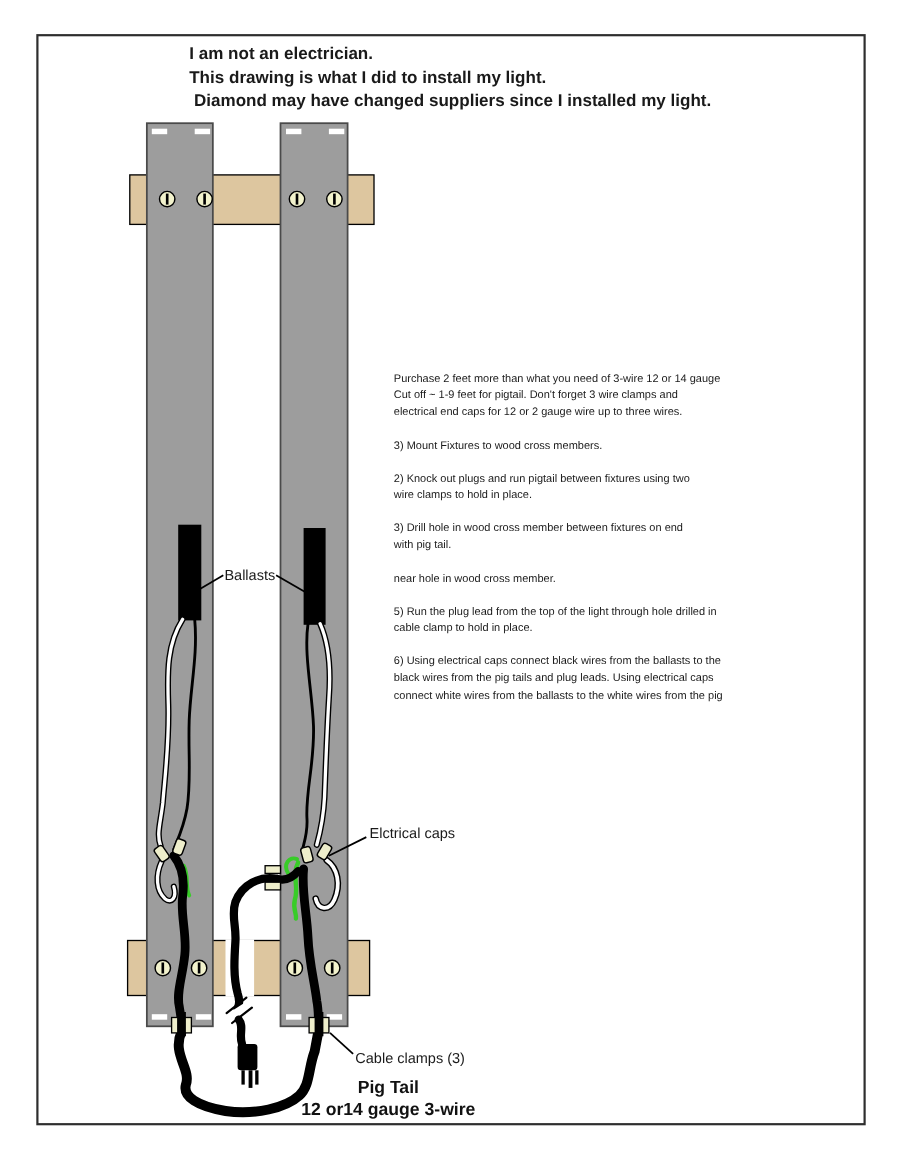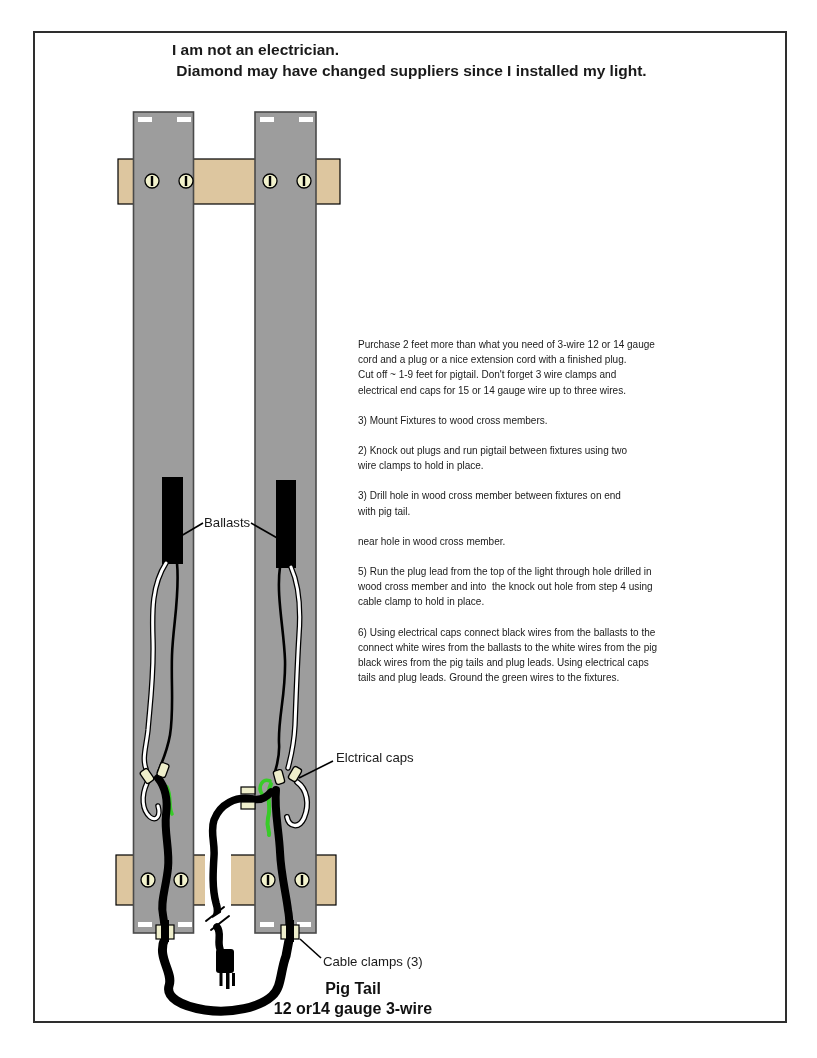--- a/index.html
+++ b/index.html
@@ -19,54 +19,52 @@
   .lbl-bold{font-family:"Liberation Sans",sans-serif;font-size:16px;font-weight:bold;fill:#111;}
 </style>
 </head>
 <body>
 
 <div class="stage">
   <div class="page-border"></div>
 
   <div class="header">
     <div class="line">I am not an electrician.</div>
+    <div class="line">This drawing is what I did to install my light.</div>
     <div class="line"> Diamond may have changed suppliers since I installed my light.</div>
   </div>
 
   <div class="instructions">
     <div class="para">
       <div class="line">Purchase 2 feet more than what you need of 3-wire 12 or 14 gauge</div>
-      <div class="line">cord and a plug or a nice extension cord with a finished plug.</div>
       <div class="line">Cut off ~ 1-9 feet for pigtail. Don't forget 3 wire clamps and</div>
-      <div class="line">electrical end caps for 15 or 14 gauge wire up to three wires.</div>
+      <div class="line">electrical end caps for 12 or 2 gauge wire up to three wires.</div>
     </div>
     <div class="para">
       <div class="line">3) Mount Fixtures to wood cross members.</div>
     </div>
     <div class="para">
       <div class="line">2) Knock out plugs and run pigtail between fixtures using two</div>
       <div class="line">wire clamps to hold in place.</div>
     </div>
     <div class="para">
       <div class="line">3) Drill hole in wood cross member between fixtures on end</div>
       <div class="line">with pig tail.</div>
     </div>
     <div class="para">
       <div class="line">near hole in wood cross member.</div>
     </div>
     <div class="para">
       <div class="line">5) Run the plug lead from the top of the light through hole drilled in</div>
-      <div class="line">wood cross member and into  the knock out hole from step 4 using</div>
       <div class="line">cable clamp to hold in place.</div>
     </div>
     <div class="para">
       <div class="line">6) Using electrical caps connect black wires from the ballasts to the</div>
+      <div class="line">black wires from the pig tails and plug leads. Using electrical caps</div>
       <div class="line">connect white wires from the ballasts to the white wires from the pig</div>
-      <div class="line">black wires from the pig tails and plug leads. Using electrical caps</div>
-      <div class="line">tails and plug leads. Ground the green wires to the fixtures.</div>
     </div>
   </div>
 
   <svg class="diagram" width="817" height="1058" viewBox="0 0 817 1058">
 
     <rect x="118" y="159" width="222" height="45" fill="#ddc69f" stroke="#000" stroke-width="1.2"></rect>
     <rect x="116" y="855" width="220" height="50" fill="#ddc69f" stroke="#000" stroke-width="1.2"></rect>
 
     <g>
       <rect x="133.5" y="112" width="60" height="821" fill="#9d9d9d" stroke="#4a4a4a" stroke-width="1.6"></rect>

